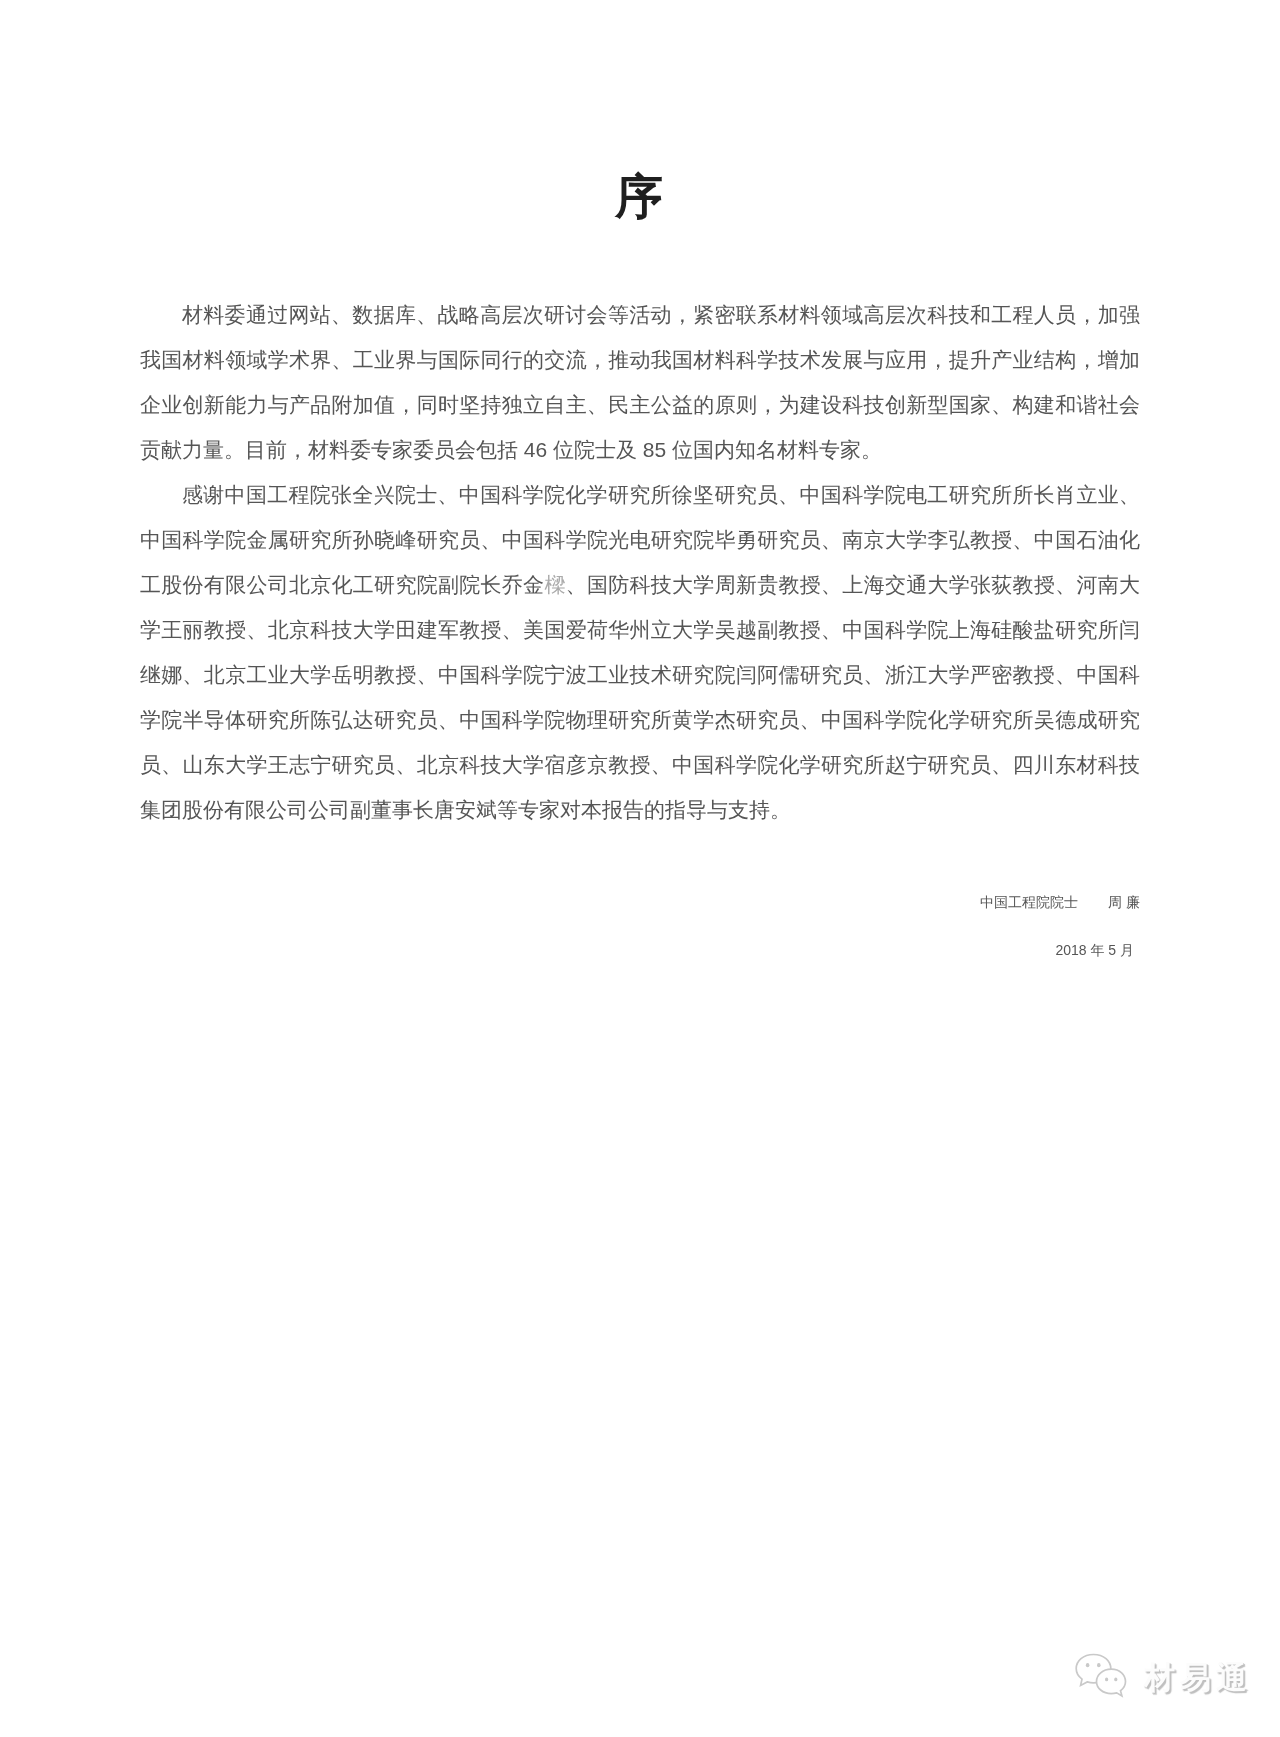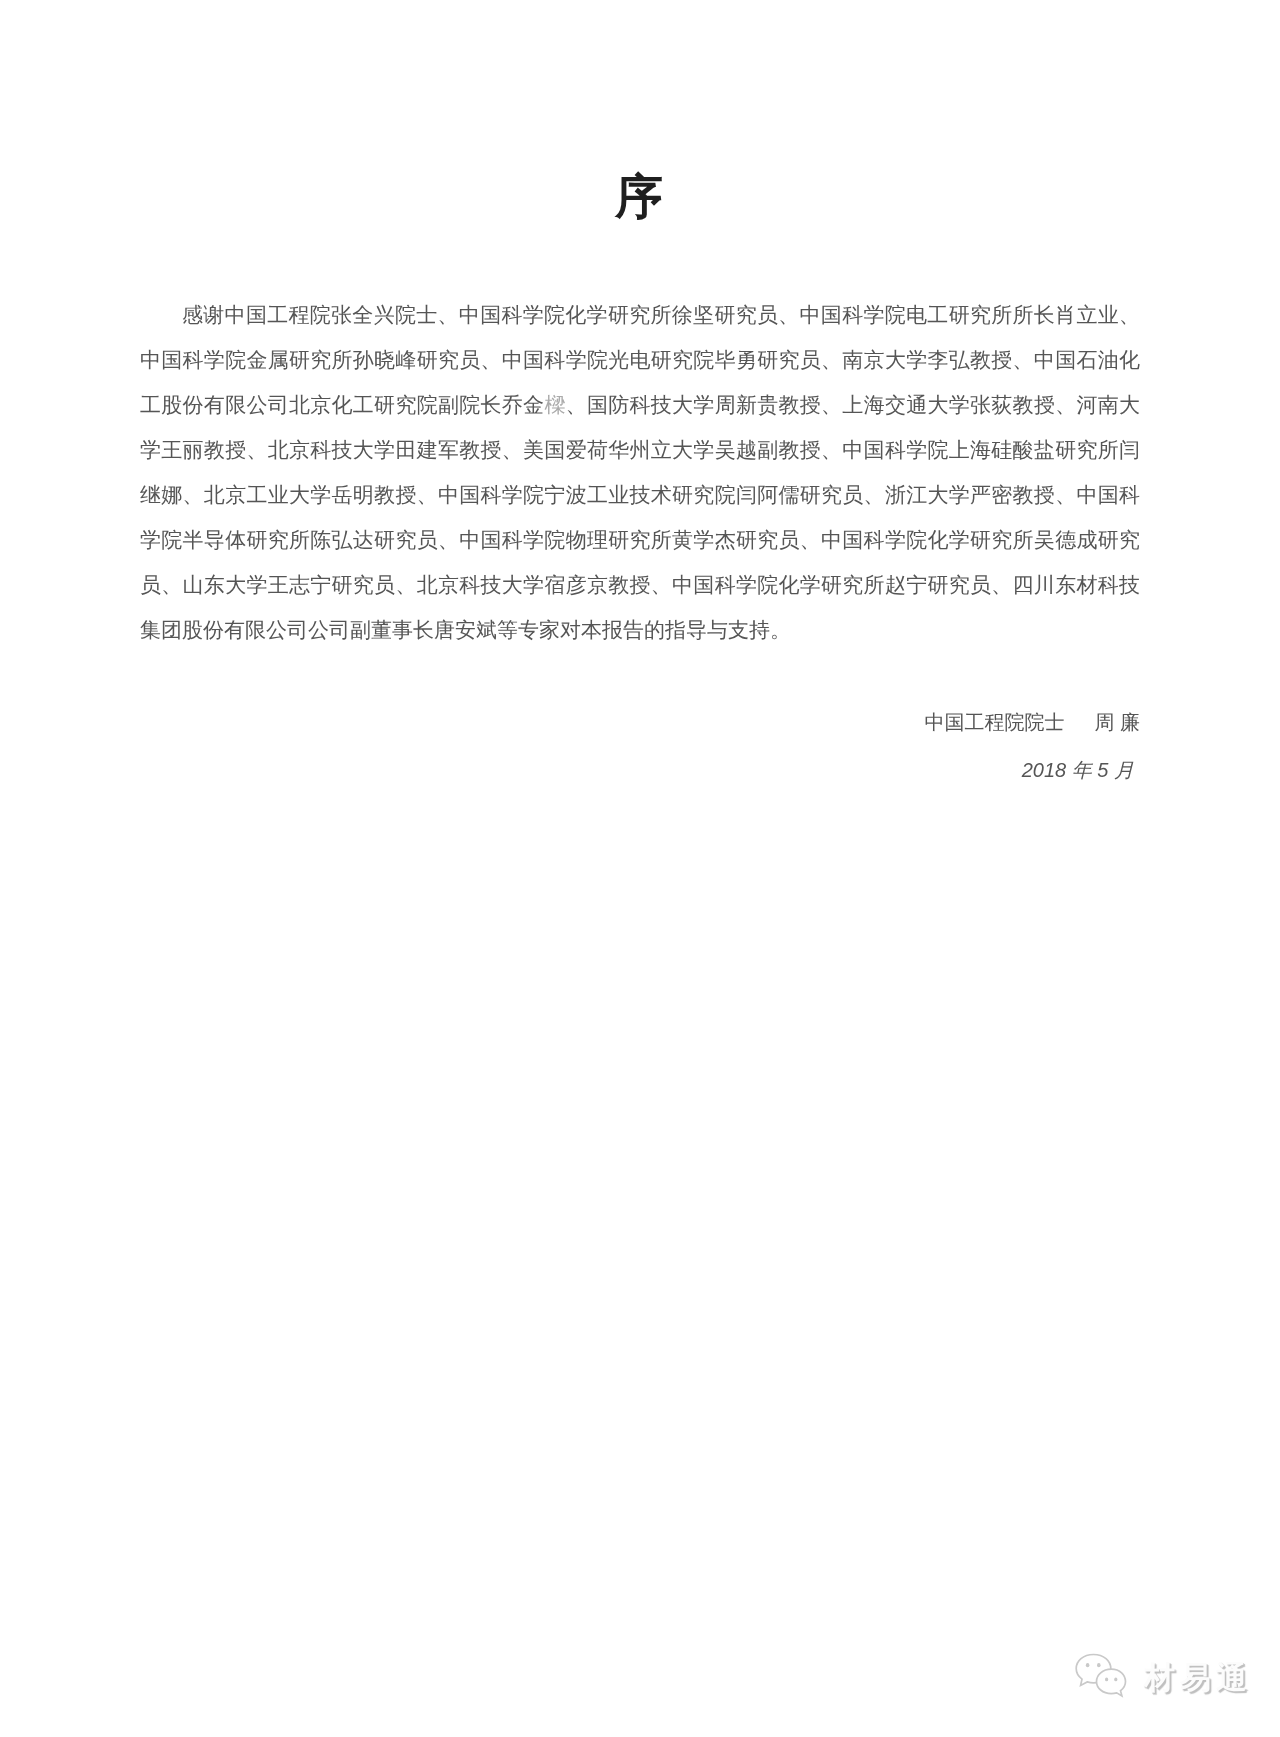--- a/index.html
+++ b/index.html
@@ -38,31 +38,30 @@
     padding: 0;
     text-indent: 2em;
   }
   .light-char {
     color: #ababab;
   }
   .signature {
     width: 1000px;
     margin: 46px auto 0 auto;
     text-align: right;
-    font-size: 20px;
+    font-size: 14px;
     line-height: 48px;
     color: #555555;
   }
   .sig-name {
     display: inline-block;
     margin-left: 30px;
   }
   .sig-date {
     padding-right: 6px;
-    font-style: italic;
   }
   .watermark {
     position: absolute;
     right: 28px;
     bottom: 33px;
     display: flex;
     align-items: center;
     gap: 15px;
   }
   .watermark-label {
@@ -74,20 +73,21 @@
   }
 </style>
 </head>
 <body>
 
 <div class="page">
 
   <div class="doc-title">序</div>
 
   <div class="content">
+    <p>材料委通过网站、数据库、战略高层次研讨会等活动，紧密联系材料领域高层次科技和工程人员，加强我国材料领域学术界、工业界与国际同行的交流，推动我国材料科学技术发展与应用，提升产业结构，增加企业创新能力与产品附加值，同时坚持独立自主、民主公益的原则，为建设科技创新型国家、构建和谐社会贡献力量。目前，材料委专家委员会包括 46 位院士及 85 位国内知名材料专家。</p>
     <p><span>感谢中国工程院张全兴院士、中国科学院化学研究所徐坚研究员、中国科学院电工研究所所长肖立业、中国科学院金属研究所孙晓峰研究员、中国科学院光电研究院毕勇研究员、南京大学李弘教授、中国石油化工股份有限公司北京化工研究院副院长乔金</span><span class="light-char">樑</span><span>、国防科技大学周新贵教授、上海交通大学张荻教授、河南大学王丽教授、北京科技大学田建军教授、美国爱荷华州立大学吴越副教授、中国科学院上海硅酸盐研究所闫继娜、北京工业大学岳明教授、中国科学院宁波工业技术研究院闫阿儒研究员、浙江大学严密教授、中国科学院半导体研究所陈弘达研究员、中国科学院物理研究所黄学杰研究员、中国科学院化学研究所吴德成研究员、山东大学王志宁研究员、北京科技大学宿彦京教授、中国科学院化学研究所赵宁研究员、四川东材科技集团股份有限公司公司副董事长唐安斌等专家对本报告的指导与支持。</span></p>
   </div>
 
   <div class="signature">
     <div><span>中国工程院院士</span><span class="sig-name">周 廉</span></div>
     <div class="sig-date">2018 年 5 月</div>
   </div>
 
   <div class="watermark">
     <span>

